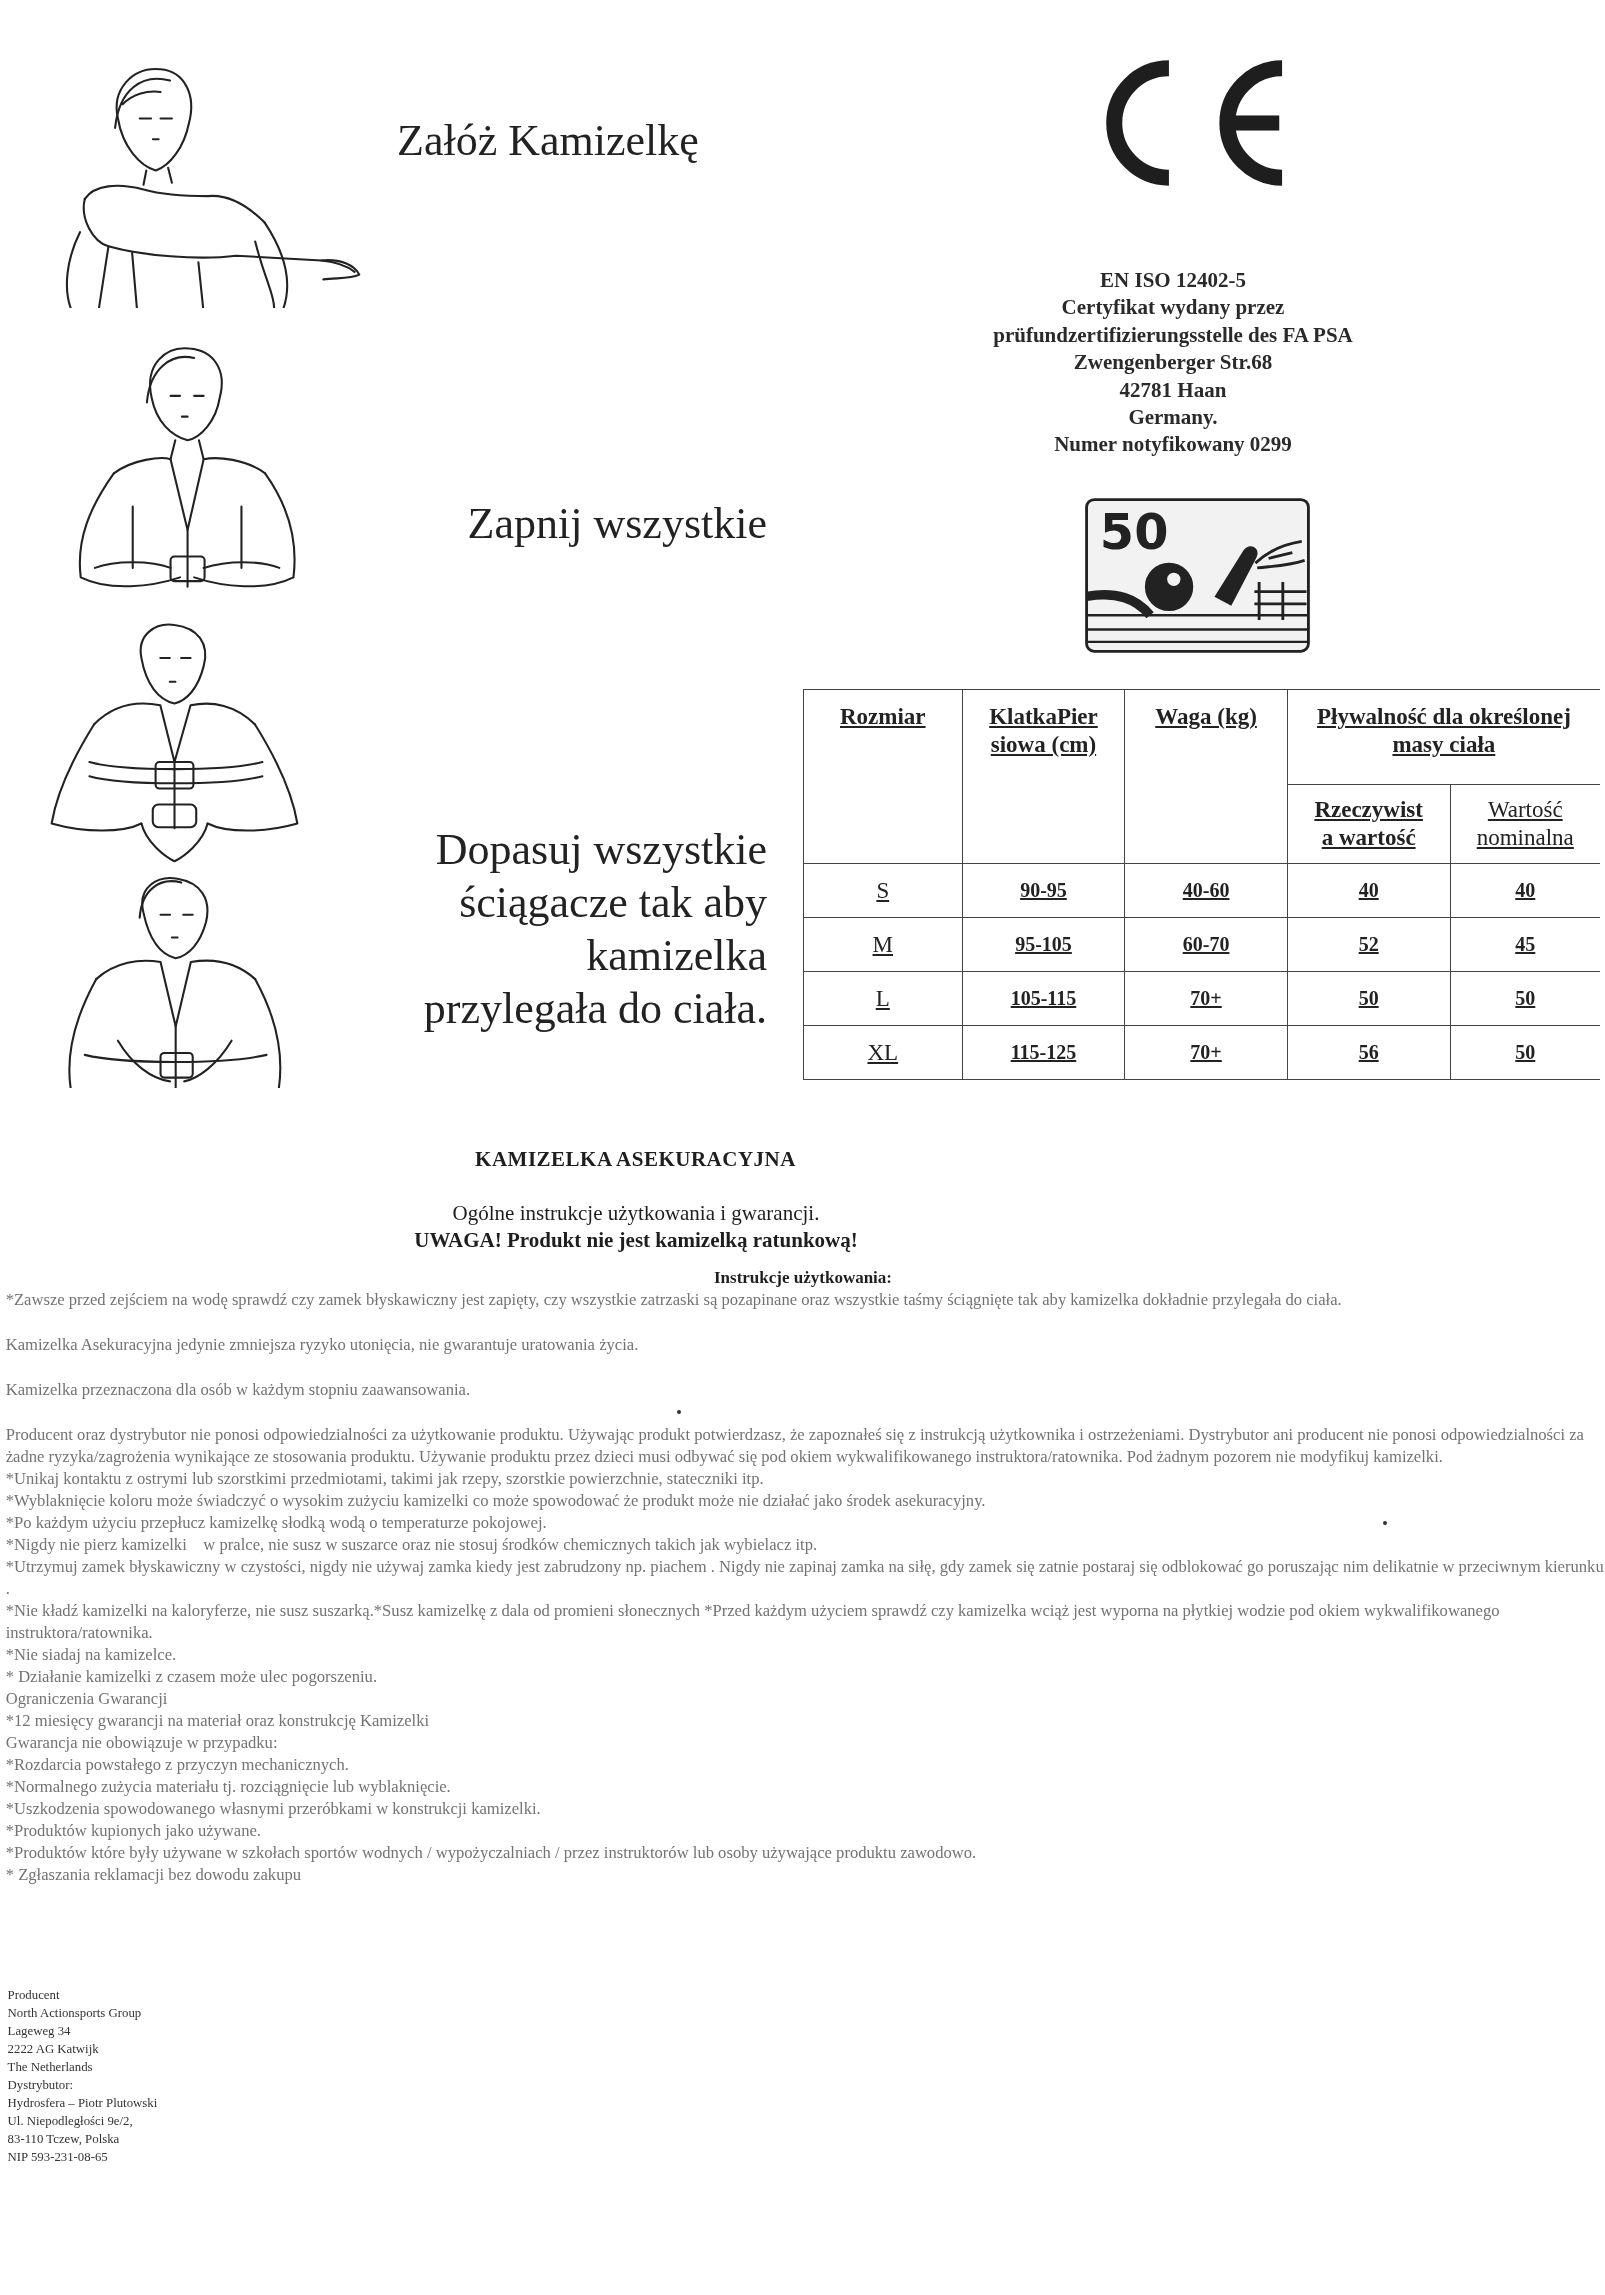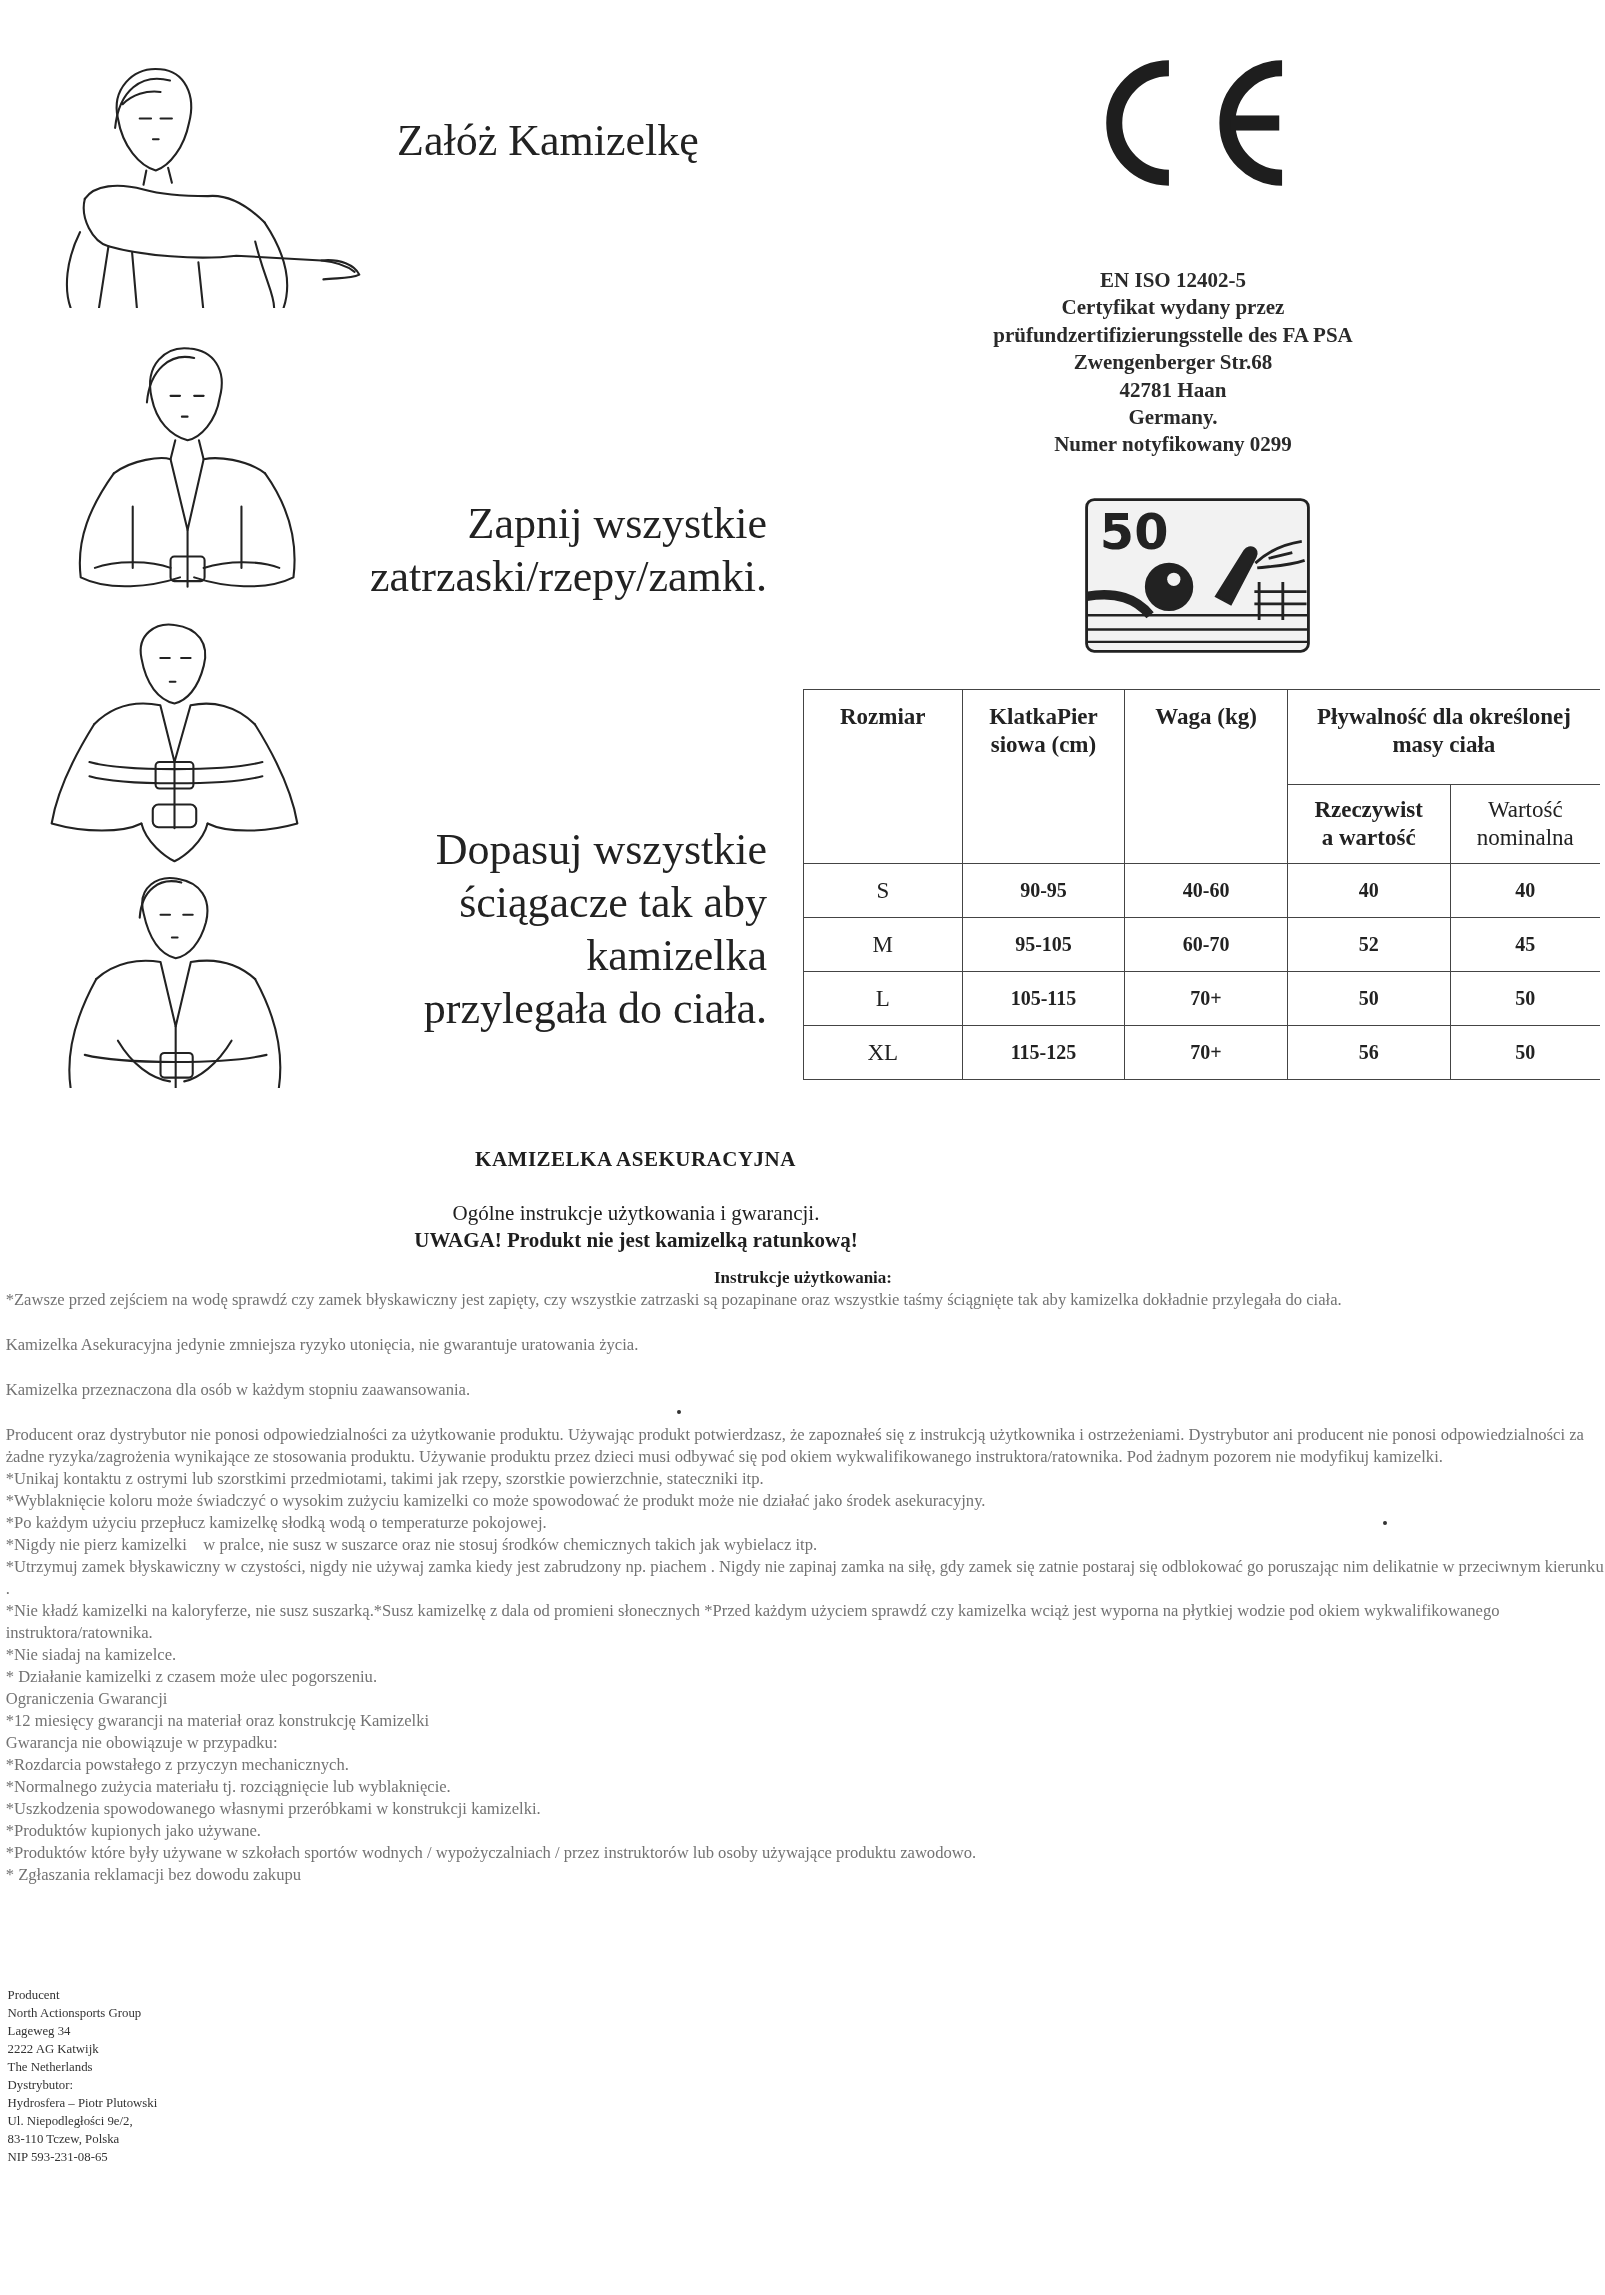--- a/index.html
+++ b/index.html
@@ -6,21 +6,21 @@
   body { width: 1606px; height: 2296px; position: relative; overflow: hidden;
          font-family: "Liberation Serif", "DejaVu Serif", serif; color: #1e1e1e; }
   .abs { position: absolute; }
   .fig svg { display: block; }
   .step-text { font-size: 44px; line-height: 53px; color: #222; text-align: right; }
   .ce { left: 1079px; top: 57px; width: 227px; height: 132px; }
   .cert { left: 946px; top: 267px; width: 454px; text-align: center; font-weight: bold;
           font-size: 21px; line-height: 27.4px; color: #2a2a2a; }
   .icon50 { left: 1079px; top: 492px; width: 237px; height: 166px; }
   table.sizes { position: absolute; left: 803px; top: 689px; width: 797px; border-collapse: collapse;
-                font-size: 23px; color: #222; }
+                font-size: 23px; color: #222; text-decoration: underline; }
   table.sizes th, table.sizes td { border: 1.4px solid #444; text-align: center; padding: 0; }
   table.sizes th { font-weight: bold; vertical-align: top; }
   table.sizes tr.h1 th { height: 81px; padding-top: 13.2px; line-height: 28px; }
   table.sizes tr.h2 th { height: 78px; line-height: 28px; vertical-align: middle; }
   table.sizes td { height: 53px; }
   table.sizes td.v { font-weight: bold; font-size: 20px; }
   table.sizes { border-left: 1.4px solid #444; border-right: none; }
   table.sizes tr > *:last-child { border-right: none; }
   .title-main { left: 0; width: 1271px; top: 1147px; text-align: center; font-weight: bold; font-size: 21px; letter-spacing: 0.5px; }
   .intro { left: 0; width: 1272px; top: 1200px; text-align: center; font-size: 21px; line-height: 26.5px; }
@@ -66,21 +66,20 @@
     <path d="M80 140 C55 175 40 210 45 250 C75 265 120 260 150 250"></path>
     <path d="M240 140 C265 175 275 210 270 250 C240 265 195 260 165 250"></path>
     <path d="M158 200 L158 260"></path>
     <path d="M60 240 C80 232 120 232 140 240 M175 240 C200 232 235 232 255 240"></path>
     <rect x="140" y="228" width="36" height="26" rx="4"></rect>
     <path d="M100 175 L100 240 M215 175 L215 240"></path>
   </svg>
 </div>
 <div class="abs step-text" style="left:284px; top:497px; width:483px;">
   <div>Zapnij wszystkie</div>
-  <div>zatrzaski/rzepy/zamki.</div>
 </div>
 
 <div class="abs fig" style="left:28px; top:620px; width:293px; height:251px;">
   <svg width="293" height="251" viewBox="0 0 310 265" fill="none" stroke="#222" stroke-width="2.2" stroke-linejoin="round" stroke-linecap="round">
     <path d="M120 40 C115 15 135 2 155 5 C180 8 192 25 186 48 C180 72 168 85 155 88 C138 84 125 68 120 40Z"></path>
     <path d="M140 40 l10 0 M162 40 l10 0 M150 65 l6 0"></path>
     <path d="M70 110 C90 90 115 85 140 90 L155 150 L172 90 C195 85 220 90 240 110"></path>
     <path d="M70 110 C45 150 30 185 25 215 C60 225 100 225 120 215"></path>
     <path d="M240 110 C265 150 280 185 285 215 C250 225 210 225 190 215"></path>
     <path d="M155 150 L155 220"></path>

